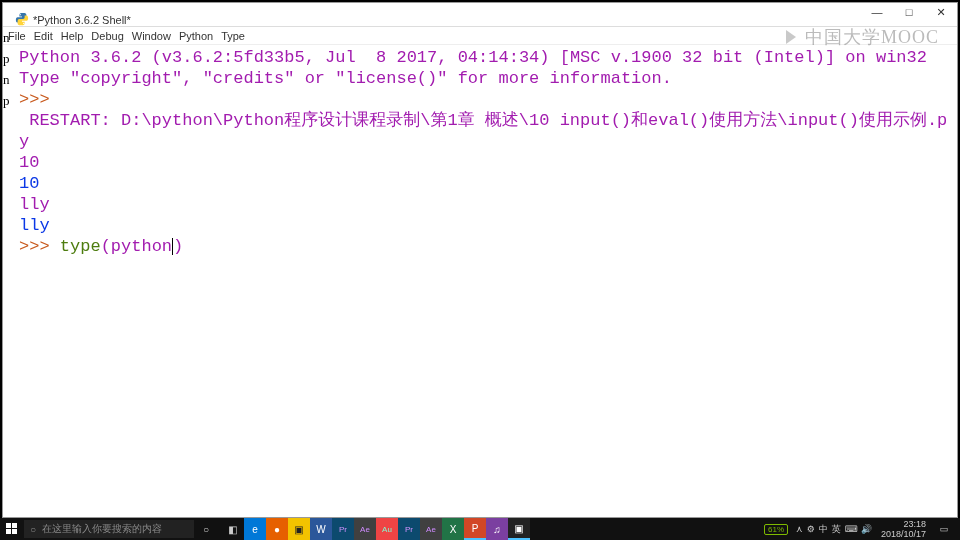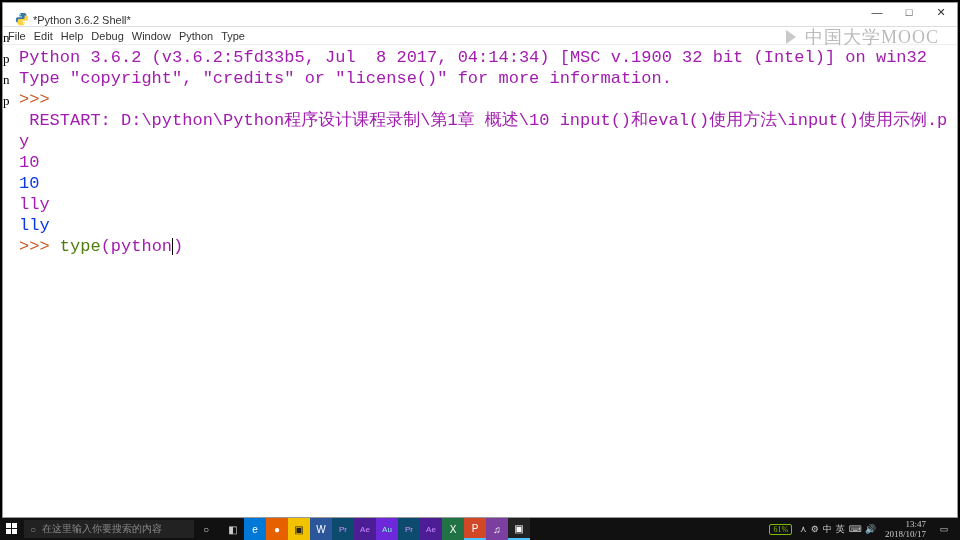--- a/index.html
+++ b/index.html
@@ -131,33 +131,32 @@
   .tb-app {
     width: 22px; height: 22px;
     display: flex; align-items: center; justify-content: center;
     font-size: 10px;
   }
   .tb-app.ed { background:#0078d7; color:#fff; }
   .tb-app.ff { background:#e66000; color:#fff; }
   .tb-app.fo { background:#f3c300; color:#222; }
   .tb-app.wd { background:#2b579a; color:#fff; }
   .tb-app.pr { background:#0c4a6e; color:#d291ff; font-size:8px; }
-  .tb-app.ae { background:#4c1d95; color:#cf8bff; font-size:8px; }
-  .tb-app.au { background:#6d28d9; color:#7fffd4; font-size:8px; }
+  .tb-app.ae { background:#404040; color:#cf8bff; font-size:8px; }
+  .tb-app.au { background:#ef4444; color:#7fffd4; font-size:8px; }
   .tb-app.ex { background:#217346; color:#fff; }
   .tb-app.pp { background:#d24726; color:#fff; }
   .tb-app.wc { background:#7b3fa0; color:#fff; }
   .tb-app.py { background:#222; color:#fff; }
   .tb-app.active { border-bottom: 2px solid #4cc2ff; }
   .tb-right {
     margin-left: auto;
     display: flex; align-items: center; height: 100%;
     gap: 6px; padding-right: 4px;
     font-size: 9px;
-    font-family: Liberation Serif, serif;
   }
   .battery {
     border: 1px solid #7fba00;
     color: #7fba00;
     padding: 0 3px;
     font-size: 8px;
     border-radius: 2px;
   }
   .clock { text-align: right; line-height: 10px; }
 </style>
@@ -244,18 +243,18 @@
         <div class="tb-app ex">X</div>
         <div class="tb-app pp active">P</div>
         <div class="tb-app wc">♫</div>
         <div class="tb-app py active">▣</div>
       </div>
   </div>
   <div class="tb-right">
     <span class="battery">61%</span>
     <span id="tray-icons"><span style="margin: 0px 2px;">⋏</span><span style="margin: 0px 2px;">⚙</span><span style="margin: 0px 2px;">中</span><span style="margin: 0px 2px;">英</span><span style="margin: 0px 2px;">⌨</span><span style="margin: 0px 2px;">🔊</span></span>
     <div class="clock">
-      <div>13:47</div>
+      <div>23:18</div>
       <div>2018/10/17</div>
     </div>
     <div class="tb-icon">▭</div>
   </div>
 </div>
 
 </body></html>

